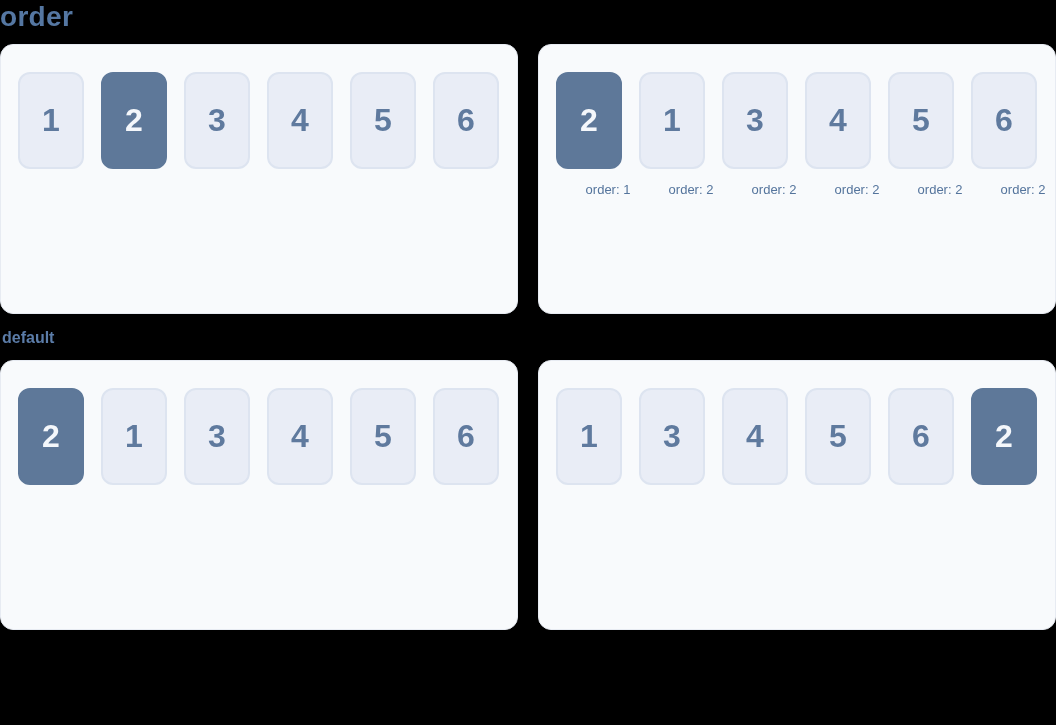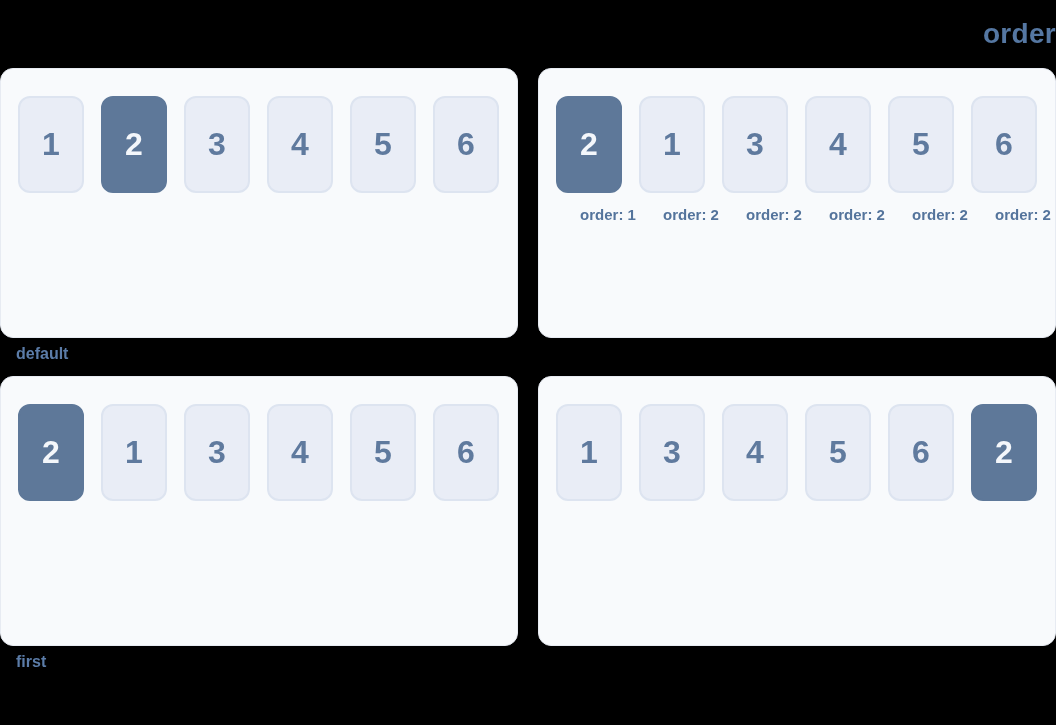--- a/index.html
+++ b/index.html
@@ -22,23 +22,23 @@
   }
   body {
     width: 1056px;
     height: 725px;
     background: var(--bg);
     font-family: "Liberation Sans", sans-serif;
     overflow: hidden;
   }
   .page-title {
     margin: 0;
-    padding-top: 17px;
-    height: 68px;
-    text-align: right;
+    padding-top: 0;
+    height: 44px;
+    text-align: left;
     font-size: 28px;
     line-height: 34px;
     font-weight: 700;
     color: var(--heading);
     letter-spacing: 0.3px;
   }
   .grid {
     display: grid;
     grid-template-columns: 518px 518px;
     column-gap: 20px;
@@ -77,29 +77,29 @@
     font-weight: 600;
     flex: none;
   }
   .item.highlight {
     background: var(--accent);
     border-color: var(--accent);
     color: var(--accent-text);
   }
   .sub {
     margin-top: 13px;
-    font-size: 15px;
-    font-weight: 700;
+    font-size: 13px;
+    font-weight: 400;
     color: var(--sublabel);
     white-space: nowrap;
     margin-left: 38px;
   }
   figcaption {
-    margin-top: 7px;
-    padding-left: 16px;
+    margin-top: 15px;
+    padding-left: 2px;
     font-size: 16px;
     font-weight: 700;
     color: var(--caption);
   }
 </style>
 </head>
 <body>
 
 <h1 class="page-title">order</h1>
 
@@ -178,21 +178,20 @@
             <div class="item">4</div>
           </div>
           <div class="cell">
             <div class="item">5</div>
           </div>
           <div class="cell">
             <div class="item">6</div>
           </div>
         </div>
     </div>
-    <figcaption>first</figcaption>
   </figure>
 
   <figure class="demo">
     <div class="panel">
       <div class="items">
           <div class="cell">
             <div class="item">1</div>
           </div>
           <div class="cell">
             <div class="item">3</div>

